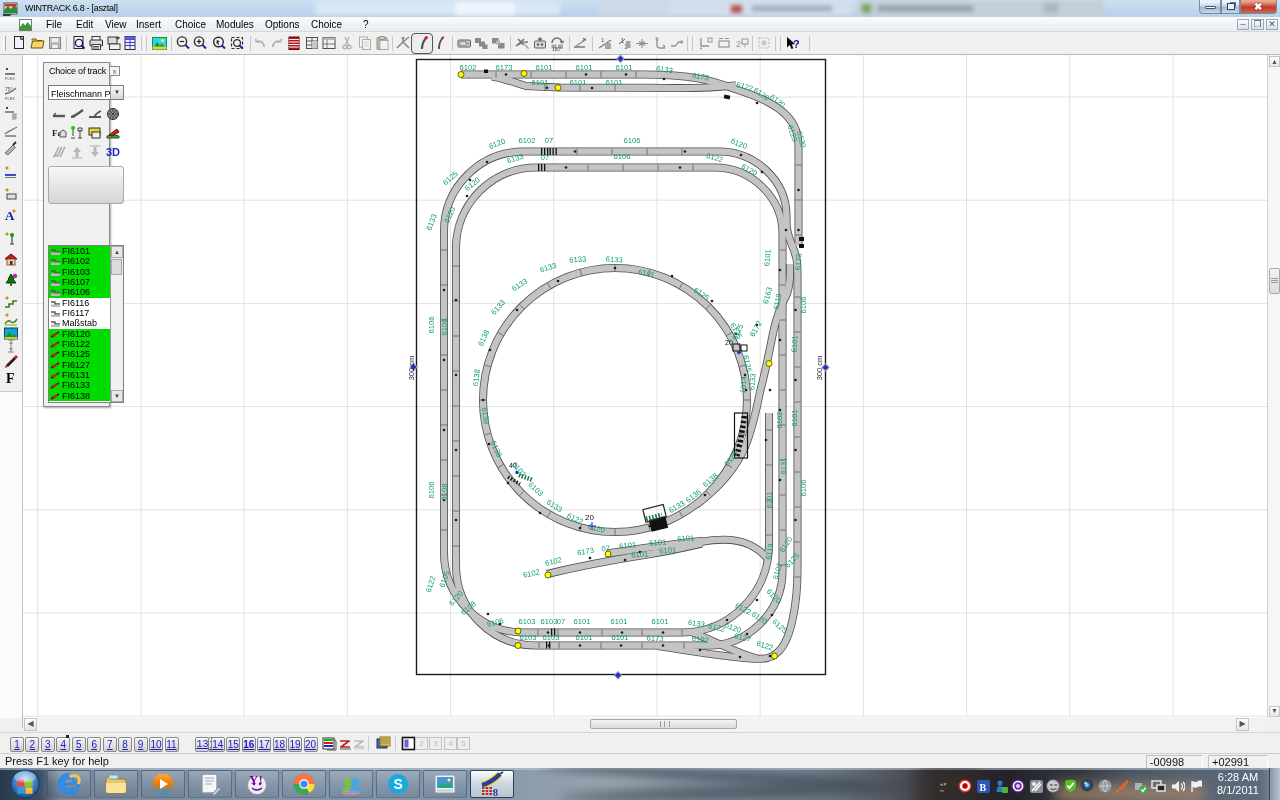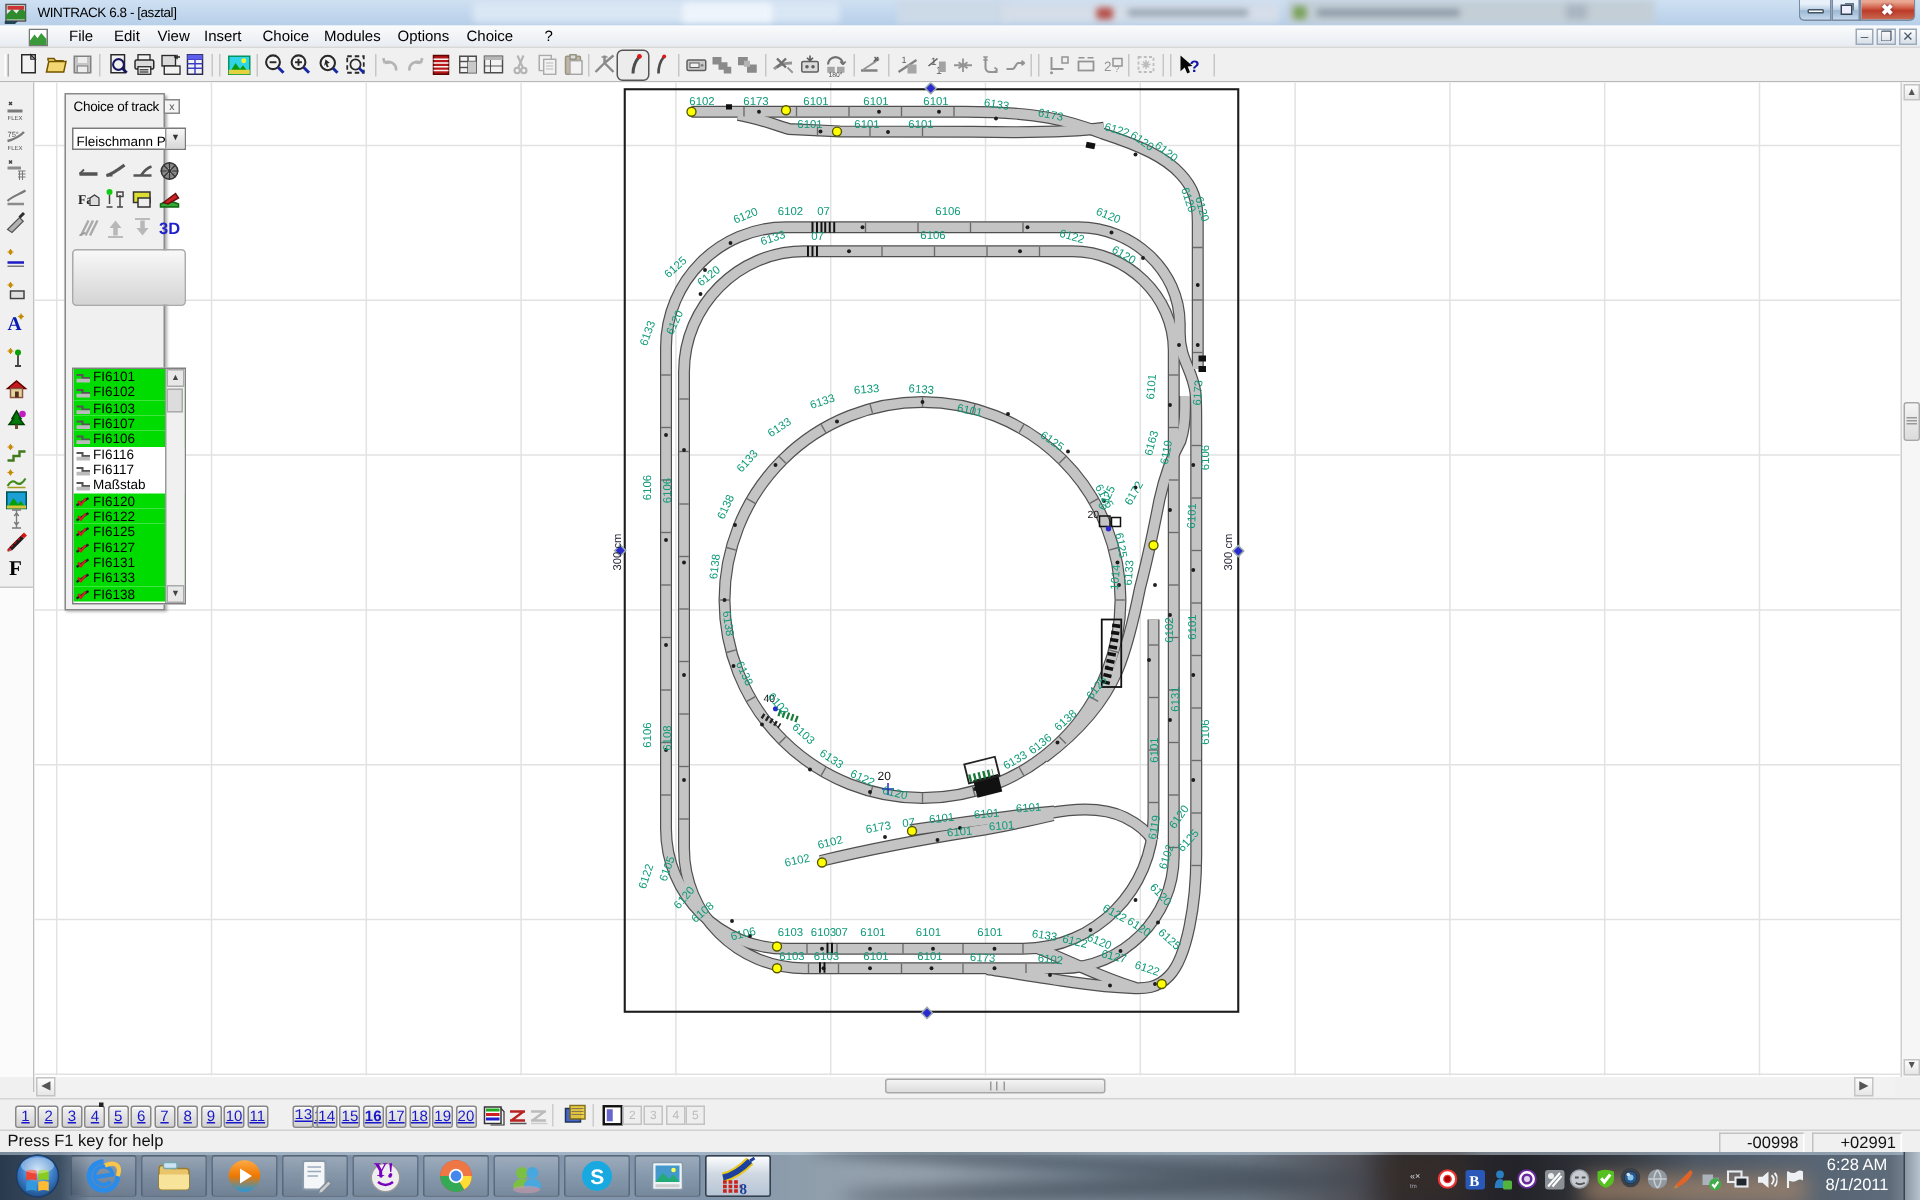--- a/index.html
+++ b/index.html
@@ -25,21 +25,21 @@
 
 #vscroll{position:absolute;right:0;top:0;width:13px;height:663px;background:#f6f6f6;border-left:1px solid #d0d0d0;}
 #hscroll{left:23px;top:718px;width:1240px;height:13px;background:#f2f2f2;}
 .sthumb{position:absolute;background:linear-gradient(#f4f4f4,#dcdcdc);border:1px solid #a8a8a8;border-radius:2px;}
 .sarrow{position:absolute;color:#555;font-size:8px;line-height:13px;text-align:center;}
 
 #tabbar{left:0;top:732px;width:1280px;height:21px;background:#f0f0f0;border-top:1px solid #d4d4d4;}
 .pgbtn{position:absolute;top:4px;width:14px;height:15px;background:linear-gradient(#f2f2f2,#d2d2d2);border:1px solid #888;border-radius:2px;box-shadow:inset 0 1px 0 #fff;font-size:10px;line-height:14px;text-align:center;color:#1818c8;text-decoration:underline;}
 
 #status{left:0;top:753px;width:1280px;height:15px;background:#f0f0f0;border-top:1px solid #d0d0d0;font-size:11px;color:#111;}
-.scell{position:absolute;top:1px;height:14px;border:1px solid #c2c2c2;border-bottom-color:#fff;border-right-color:#fff;font-size:11px;text-align:right;padding-right:3px;color:#111;}
+.scell{position:absolute;top:1px;height:14px;border:1px solid #c2c2c2;border-bottom-color:#fff;border-right-color:#fff;font-size:11px;text-align:center;padding-right:15px;color:#111;}
 
 #task{left:0;top:768px;width:1280px;height:32px;overflow:hidden;}
 
 #panel{left:43px;top:62px;width:67px;height:345px;background:#f0f0f0;border:1px solid #8a8a8a;box-shadow:1px 1px 2px rgba(0,0,0,.35);}
 #panel .ttl{position:absolute;left:5px;top:3px;font-size:9px;letter-spacing:-0.2px;color:#000;}
 #plist{position:absolute;left:4px;top:182px;width:76px;height:158px;background:#fff;border:1px solid #808080;overflow:hidden;font-size:9px;}
 .li{position:relative;height:10.35px;line-height:10.4px;color:#000;padding-left:13px;white-space:nowrap;}
 .li.g{background:#00dc00;}
 #leftbar svg{filter:contrast(1.25) brightness(0.88);}
 #tools svg{filter:contrast(1.1) brightness(0.95);}

